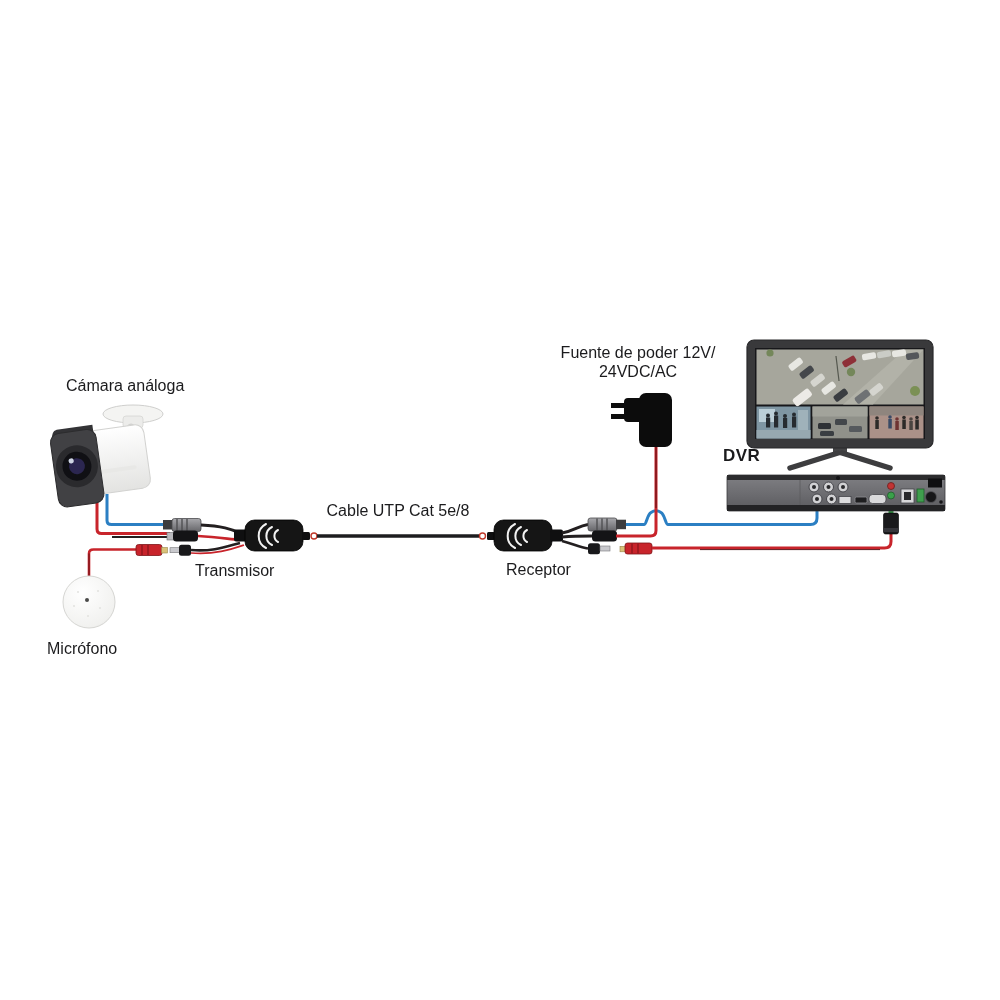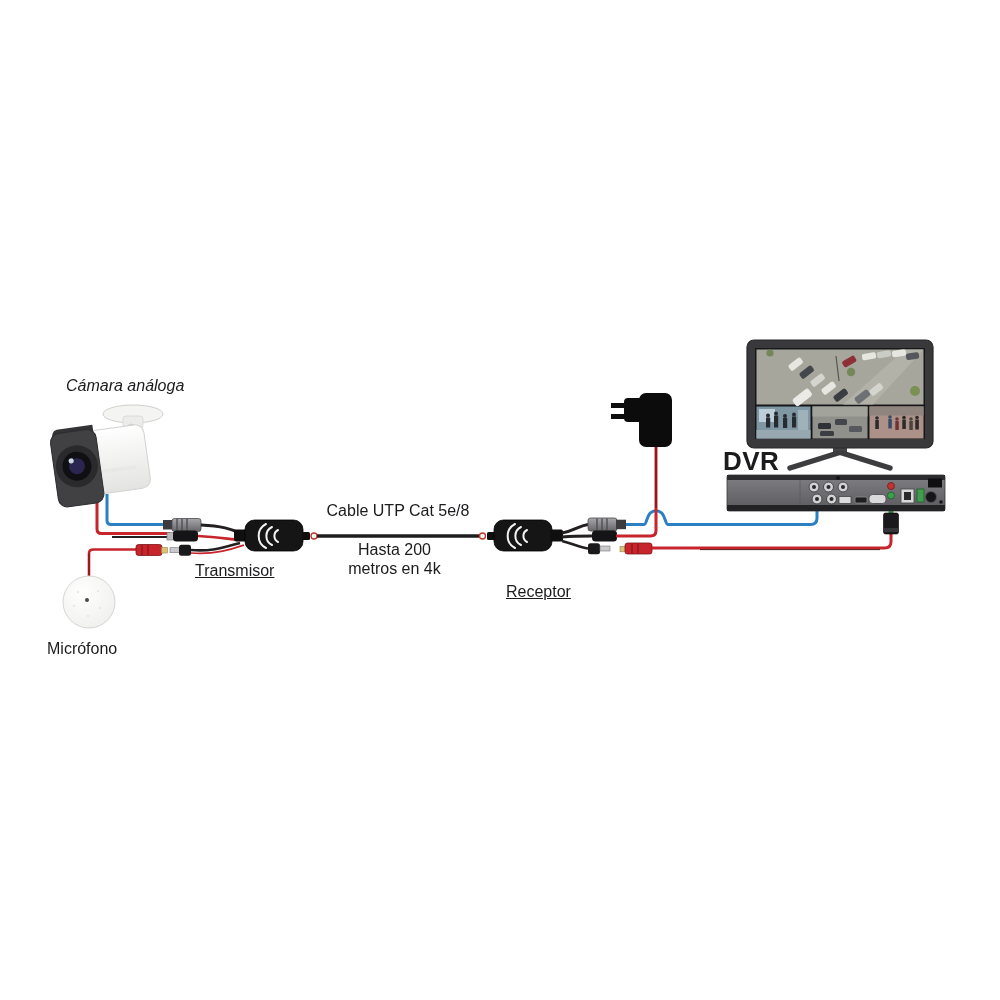--- a/index.html
+++ b/index.html
@@ -6,21 +6,21 @@
   .canvas{
     position:relative;width:1000px;height:1000px;background:#ffffff;overflow:hidden;
     font-family:"Liberation Sans", sans-serif;
   }
   svg{position:absolute;left:0;top:0;}
   .lbl{
     position:absolute;color:#1b1b1d;font-size:16px;line-height:1.18;
     white-space:pre-line;
   }
   .lbl.center{text-align:center;}
-  .lbl.big{font-size:26px;font-weight:600;letter-spacing:0.5px;}
+  .lbl.big{font-size:17px;font-weight:600;letter-spacing:0.5px;}
 </style>
 </head>
 <body>
 
 <div class="canvas">
 
 <svg width="1000" height="1000" viewBox="0 0 1000 1000">
   <defs>
     <linearGradient id="gMetal" x1="0" y1="0" x2="0" y2="1">
       <stop offset="0" stop-color="#a8a8ac"></stop>
@@ -313,22 +313,22 @@
       <rect x="901" y="489" width="13" height="14" fill="#d8d8da" stroke="#45454a" stroke-width="0.8"></rect>
       <rect x="904" y="492" width="7" height="8" fill="#2a2a2c"></rect>
     </g>
     <rect x="917" y="489" width="7" height="13" fill="#3f9e4d" stroke="#1f5c2b" stroke-width="0.8"></rect>
     <circle cx="931" cy="497" r="5.5" fill="#161618" stroke="#55555a" stroke-width="0.8"></circle>
     <circle cx="941" cy="502" r="1.8" fill="#161618"></circle>
     <rect x="928" y="478.5" width="14" height="9" fill="#0f0f11"></rect>
   </g>
 </svg>
 
-<div class="lbl" style="left:66px;top:377px;font-style:italic;">Cámara análoga</div>
+<div class="lbl" style="left:66px;top:377px;">Cámara análoga</div>
 <div class="lbl" style="left:47px;top:640px;">Micrófono</div>
-<div class="lbl" style="left:195px;top:562px;text-decoration:underline;">Transmisor</div>
+<div class="lbl" style="left:195px;top:562px;">Transmisor</div>
 <div class="lbl center" style="left:312px;top:502px;width:172px;">Cable UTP Cat 5e/8</div>
-<div class="lbl center" style="left:317px;top:541px;width:155px;">Hasta 200
-metros en 4k</div>
-<div class="lbl" style="left:506px;top:583px;text-decoration:underline;">Receptor</div>
+<div class="lbl" style="left:506px;top:561px;">Receptor</div>
+<div class="lbl center" style="left:545px;top:344px;width:186px;">Fuente de poder 12V/
+24VDC/AC</div>
 <div class="lbl big" style="left:723px;top:446px;">DVR</div>
 
 </div>
 
 </body></html>

